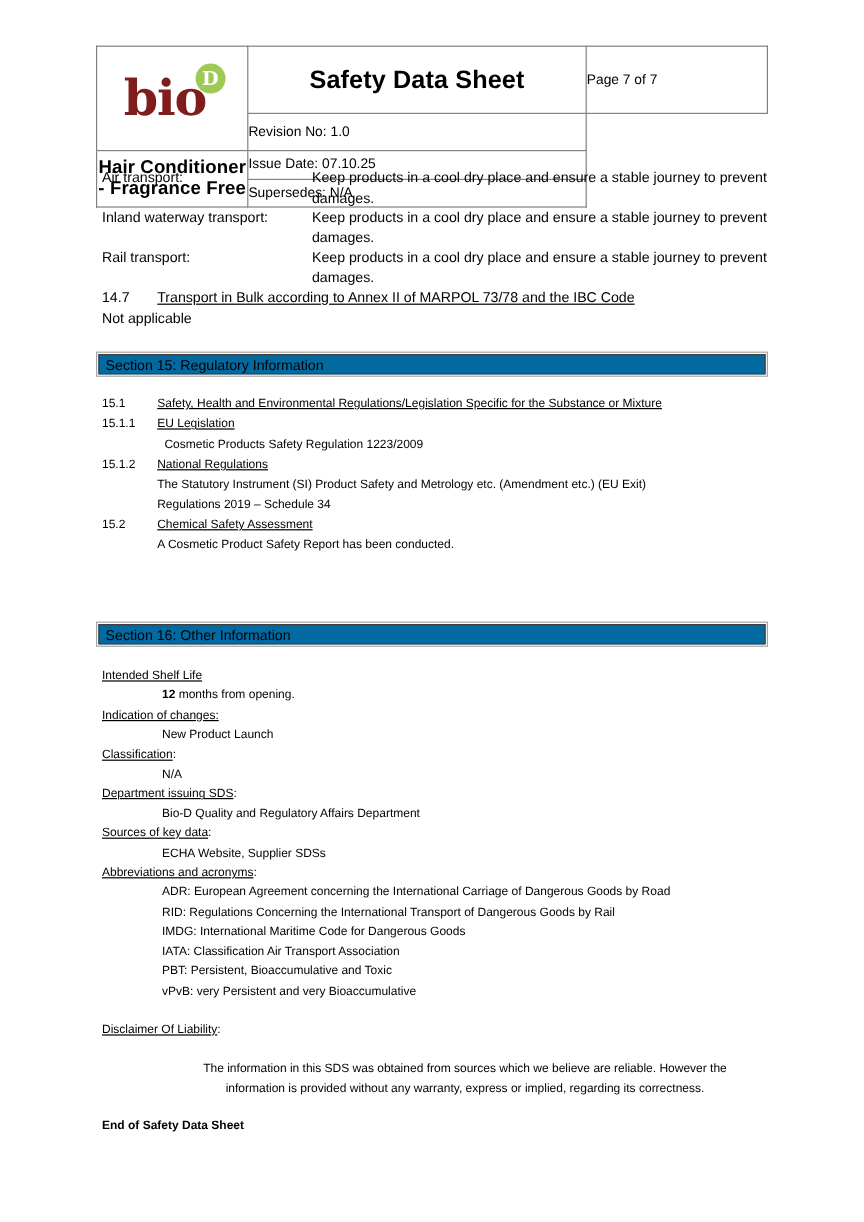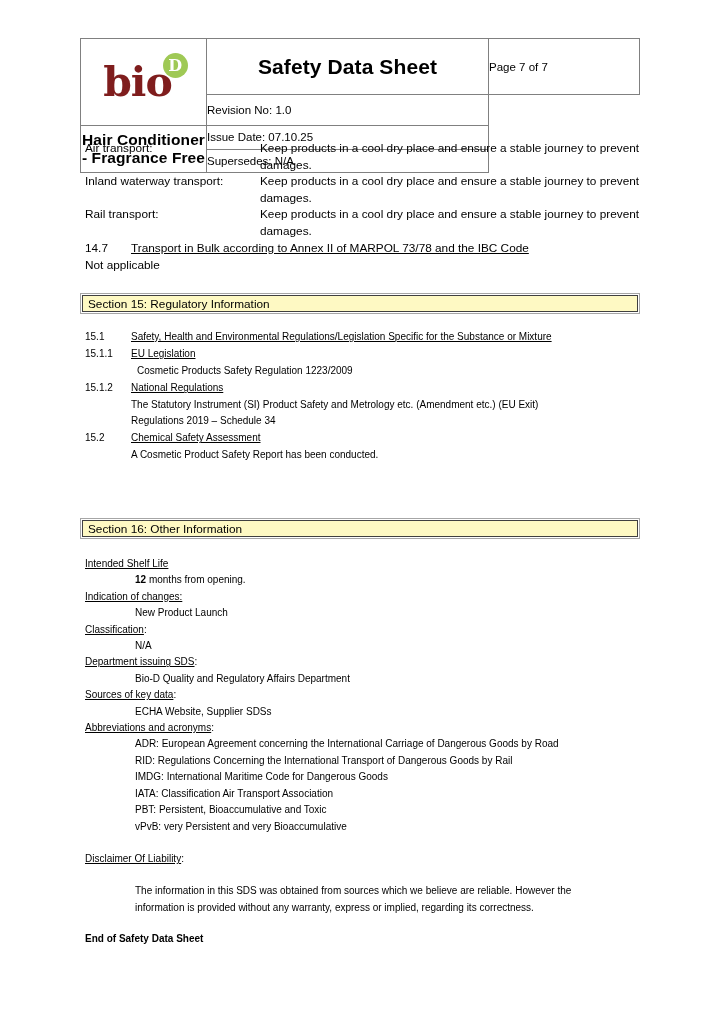--- a/index.html
+++ b/index.html
@@ -142,36 +142,36 @@
     background: #ffffff;
     padding: 1px;
   }
   .section-bar-inner {
     border: 1px solid #404040;
     height: 100%;
     box-sizing: border-box;
     font-size: 11.8px;
     line-height: 17px;
     padding: 0px 0 0 5px;
-    background: #fef9c3;
+    background: #0369a1;
   }
 
   
   .blk {
     position: absolute;
     left: 85px;
     width: 555px;
     font-size: 10px;
     line-height: 16.4px;
   }
   .ind1 { padding-left: 46px; }
   .ind2 { padding-left: 50px; }
   .ind-half { padding-left: 52px; }
   .b { font-weight: bold; }
-  .lh17 { line-height: 17px; }
+  .lh17 { line-height: 17px; text-align: center; }
 </style>
 </head>
 <body>
 
 <div class="page">
 
   <table class="hdr-table">
     <tbody>
         <tr>
       <td class="cell-logo" rowspan="2">

